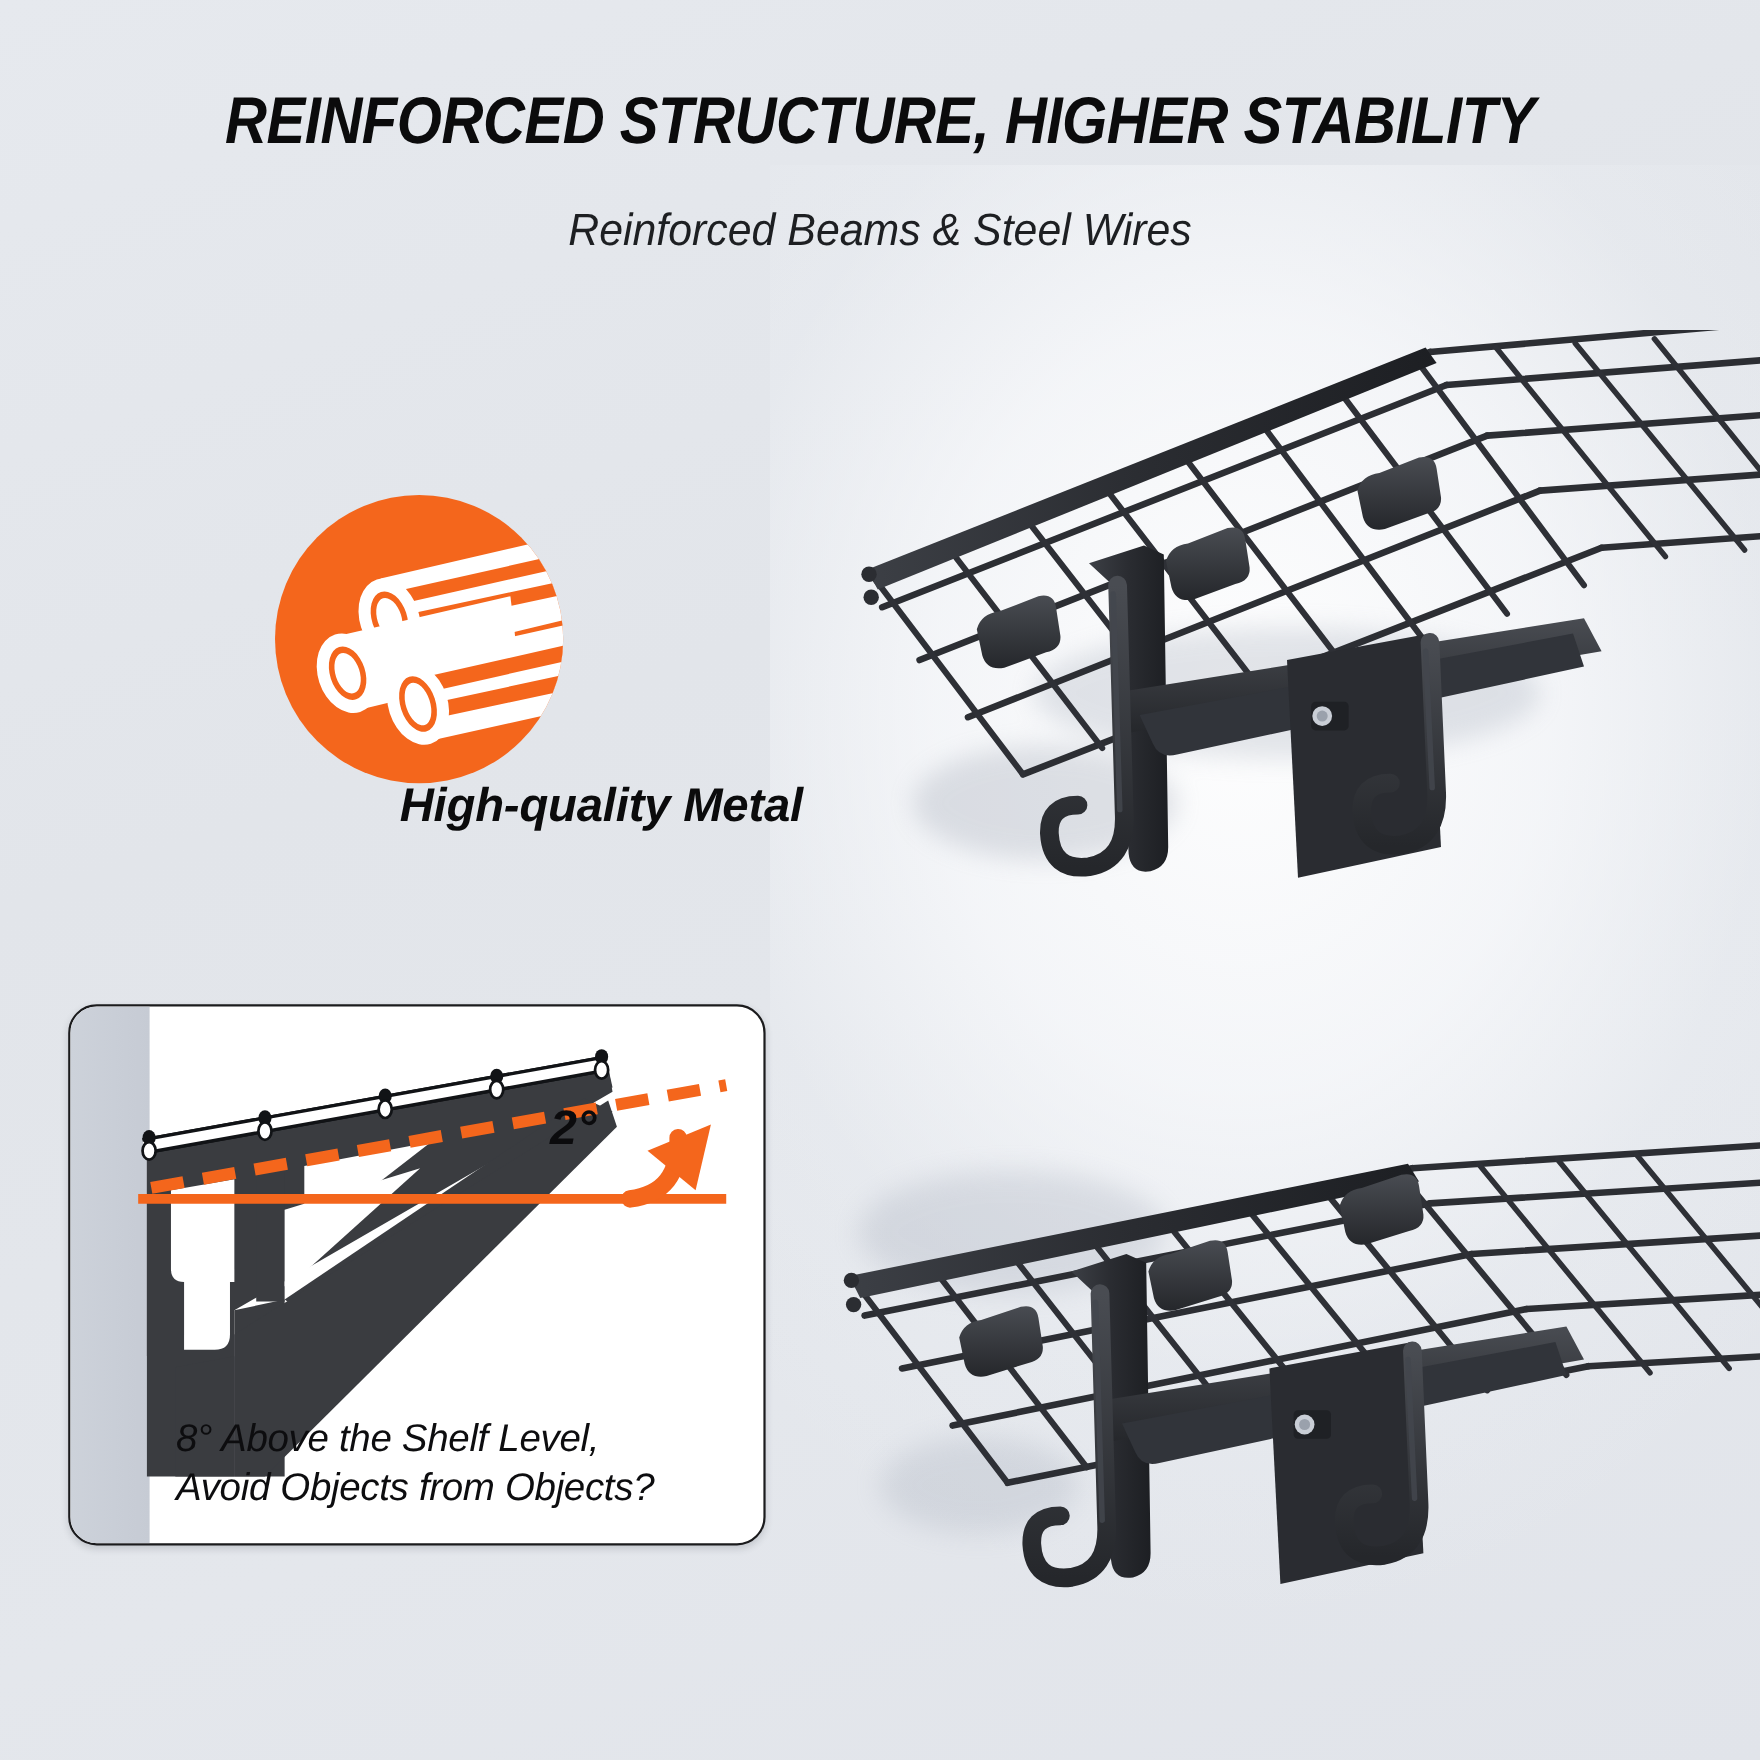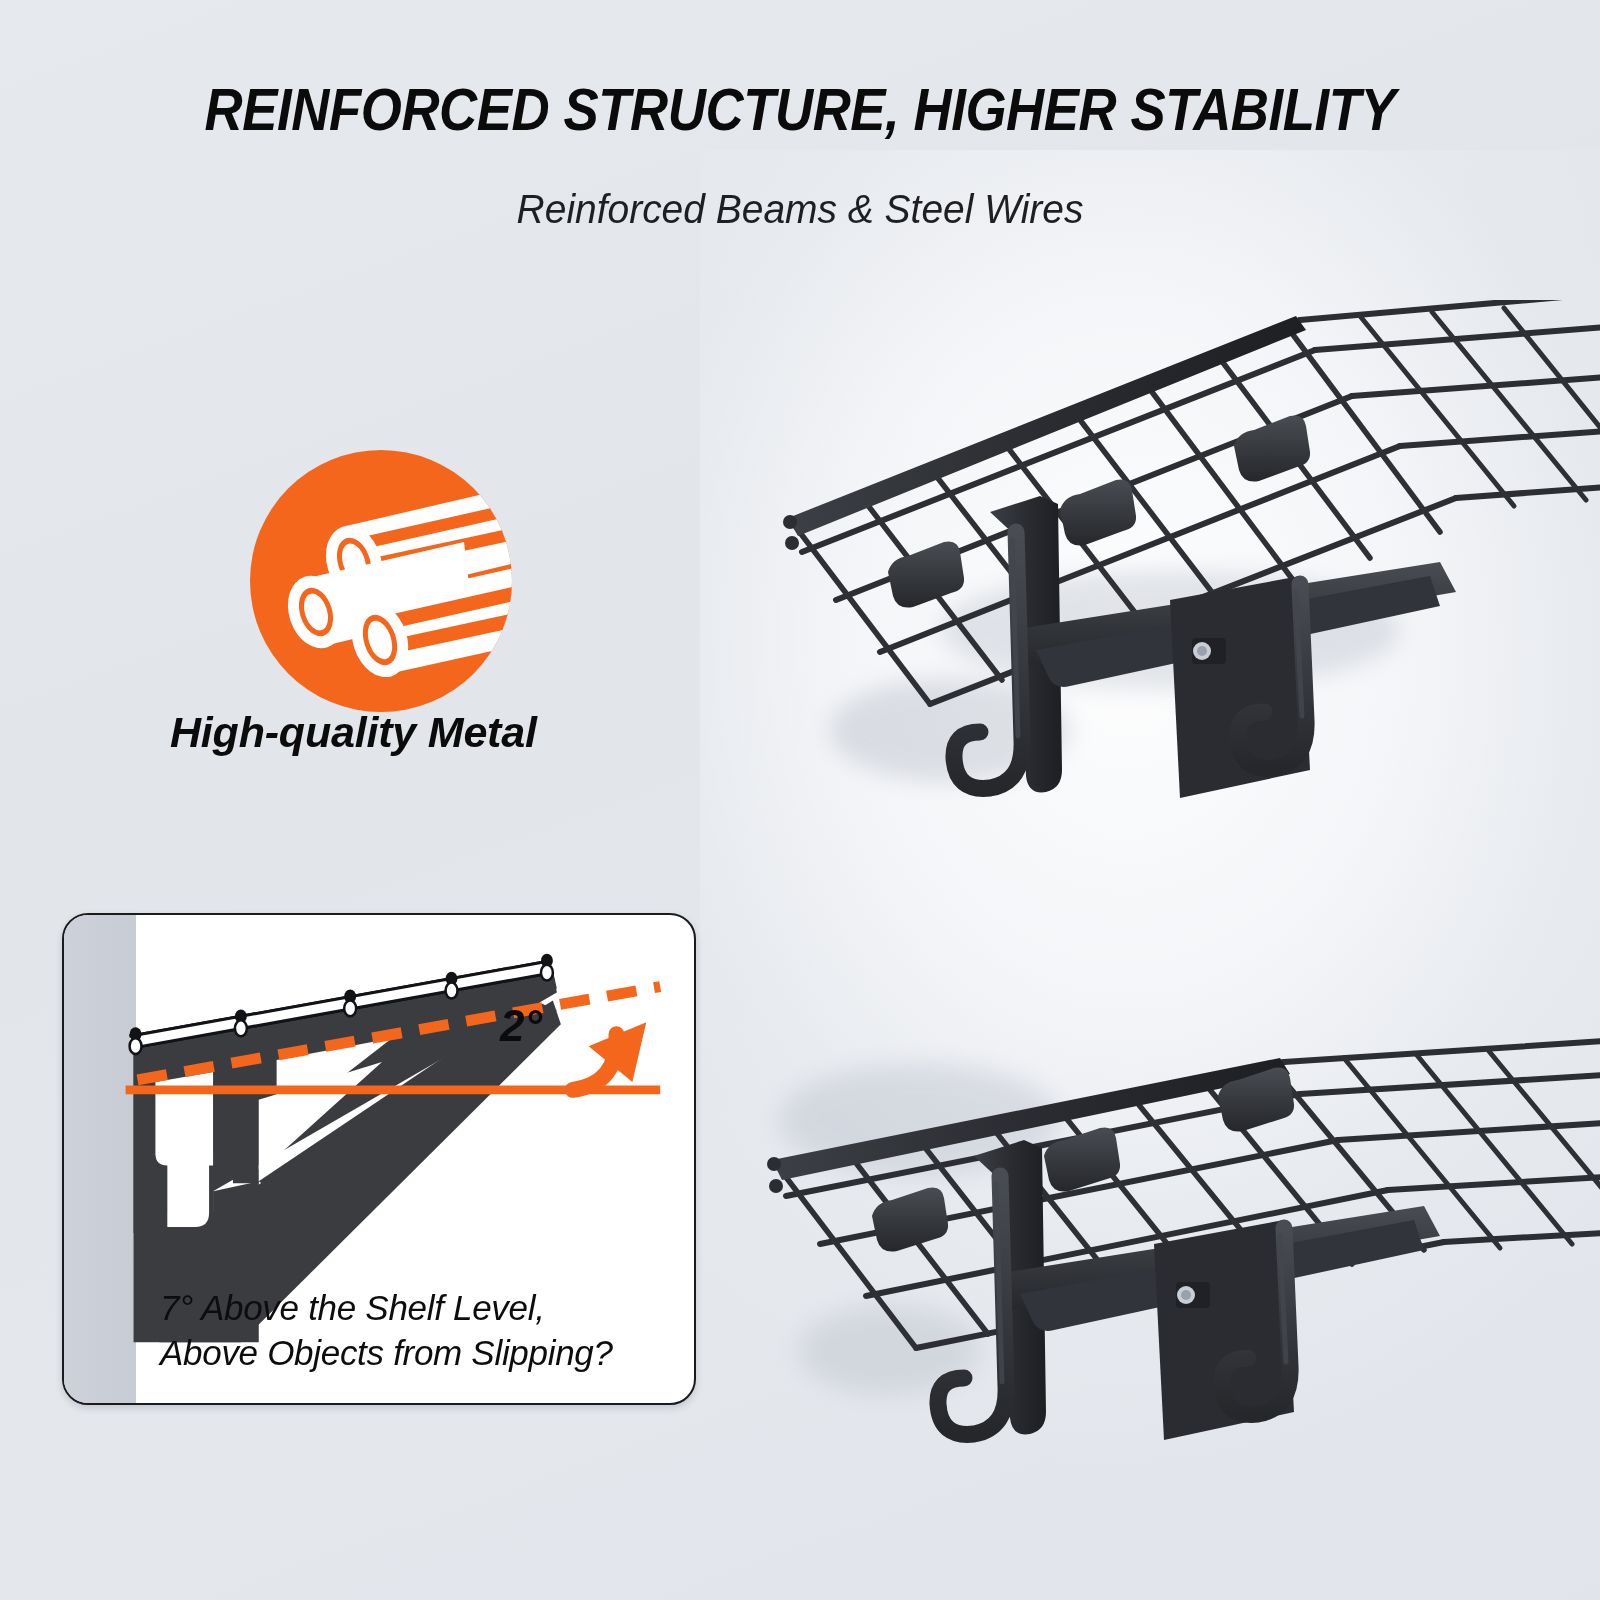--- a/index.html
+++ b/index.html
@@ -61,21 +61,21 @@
     position:absolute; inset:0;
     border-radius:50%;
     background:#f4661c;
   }
   .badge-svg{ position:absolute; inset:0; }
 
   .badge-label{
     position:absolute;
     left:40px; top:708px;
     width:690px;
-    text-align:left;
+    text-align:right;
     font-size:43px;
     font-weight:700;
     color:#0b0b0c;
     letter-spacing:-.2px;
     padding-left:130px;
   }
 
   
   .card{
     position:absolute;
@@ -433,18 +433,18 @@
       <g>
         <path d="M512 176
                  q46 -6 44 -56" stroke="#f4661c" stroke-width="16" fill="none" stroke-linecap="round"></path>
         <path d="M528 132 L586 108 L572 168 Z" fill="#f4661c"></path>
       </g>
     </svg>
 
     <div style="position:absolute;left:436px;top:86px;font-size:44px;font-weight:800;color:#0b0b0d;">2°</div>
 
     <div class="card-caption">
-      <div>7° Above the Shelf Level,</div>
-      <div>Above Objects from Slipping?</div>
+      <div>8° Above the Shelf Level,</div>
+      <div>Avoid Objects from Objects?</div>
     </div>
   </div>
 
 </div>
 
 </body></html>

